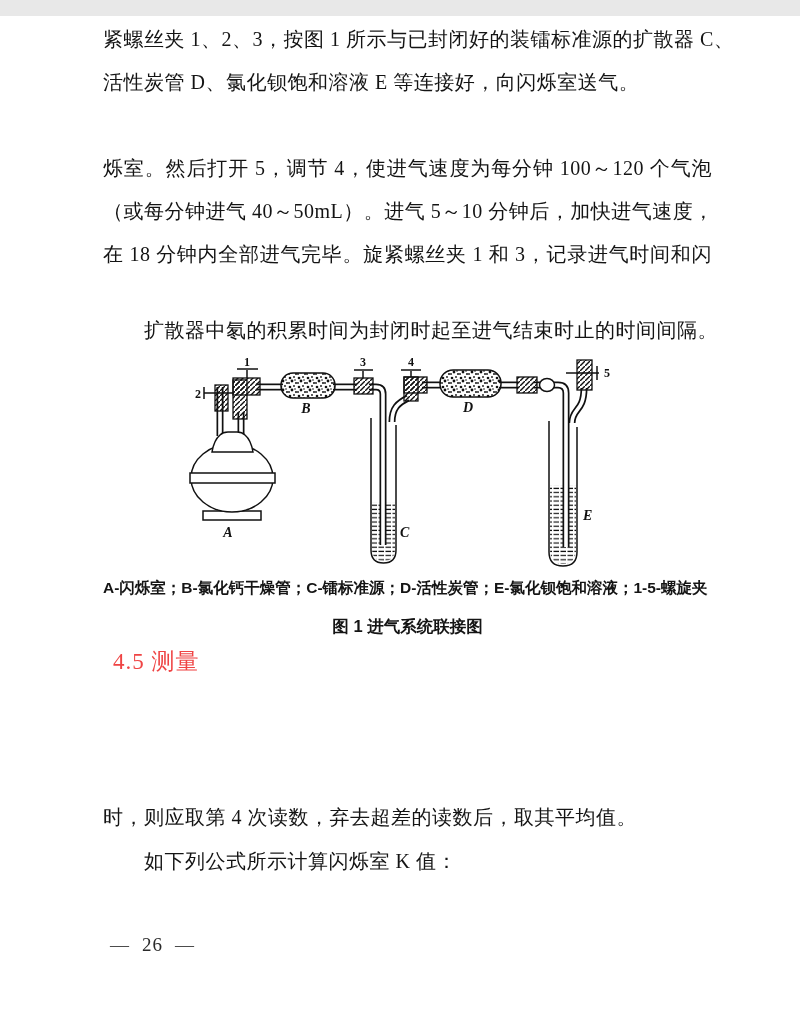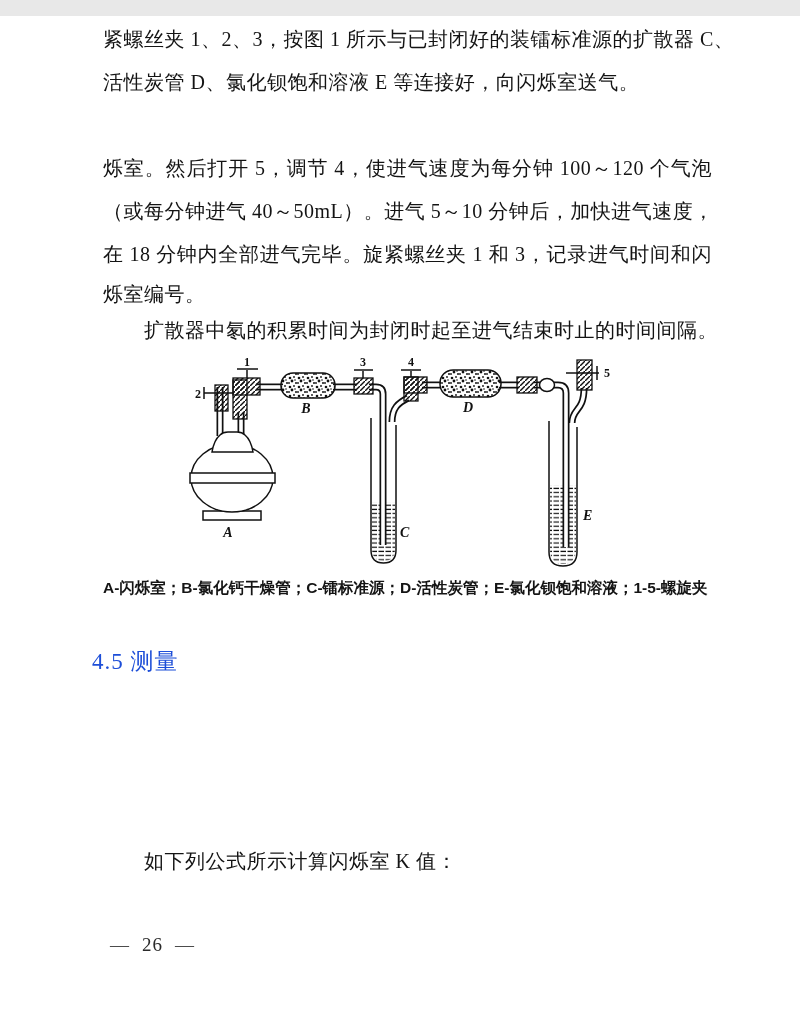--- a/index.html
+++ b/index.html
@@ -19,22 +19,22 @@
     position:absolute;left:103px;top:562px;width:609px;
     font-family:"Liberation Sans","DejaVu Sans",sans-serif;
     font-weight:700;font-size:15.5px;white-space:nowrap;color:#141414;
   }
   .figtitle{
     position:absolute;left:103px;top:600px;width:609px;text-align:center;
     font-family:"Liberation Sans","DejaVu Sans",sans-serif;
     font-weight:700;font-size:16.5px;color:#141414;
   }
   .heading{
-    position:absolute;left:92px;top:630px;
-    font-size:23px;color:#1d4ed8;letter-spacing:1px;
+    position:absolute;left:113px;top:630px;
+    font-size:23px;color:#ef4444;letter-spacing:1px;
   }
   .formula{font-family:"Liberation Serif",serif;white-space:nowrap;}
   .f-base{font-size:23px;margin-left:10px;}
   .f-op{font-size:21px;margin:0 1px;}
   .f-rad{font-size:36px;font-weight:400;vertical-align:-7px;}
   .f-arg{
     display:inline-block;border-top:2px solid #111;font-size:21px;
     padding:1px 12px 2px 3px;margin-left:-6px;transform:translateY(-9px);
   }
   .pageno{
@@ -54,21 +54,20 @@
 </head>
 <body>
 
 <div class="page">
 
   <div class="ln just" style="top:8px">紧螺丝夹 1、2、3，按图 1 所示与已封闭好的装镭标准源的扩散器 C、</div>
   <div class="ln" style="top:51px">活性炭管 D、氯化钡饱和溶液 E 等连接好，向闪烁室送气。</div>
   <div class="ln just" style="top:137px">烁室。然后打开 5，调节 4，使进气速度为每分钟 100～120 个气泡</div>
   <div class="ln just" style="top:180px">（或每分钟进气 40～50mL）。进气 5～10 分钟后，加快进气速度，</div>
   <div class="ln just" style="top:223px">在 18 分钟内全部进气完毕。旋紧螺丝夹 1 和 3，记录进气时间和闪</div>
-  <div class="ln" style="top:263px">烁室编号。</div>
   <div class="ln just ind" style="top:299px">扩散器中氡的积累时间为封闭时起至进气结束时止的时间间隔。</div>
 
   <svg class="diagram" viewBox="180 333 442 228" xmlns="http://www.w3.org/2000/svg">
     <defs>
       <pattern id="hatch" patternUnits="userSpaceOnUse" width="5" height="5">
         <path d="M-1,6 L6,-1" stroke="#111" stroke-width="1.4"></path>
       </pattern>
       <pattern id="dots" patternUnits="userSpaceOnUse" width="9" height="9">
         <circle cx="2" cy="2" r="1.3" fill="#111"></circle>
           <circle cx="6" cy="1" r="0.9" fill="#111"></circle>
@@ -170,22 +169,24 @@
     <text class="lab" x="468" y="396" text-anchor="middle">D</text>
     <text class="lab" x="583" y="504">E</text>
     <text class="num" x="247" y="350" text-anchor="middle">1</text>
     <text class="num" x="201" y="382" text-anchor="end">2</text>
     <text class="num" x="363" y="350" text-anchor="middle">3</text>
     <text class="num" x="411" y="350" text-anchor="middle">4</text>
     <text class="num" x="604" y="361">5</text>
   </svg>
 
   <div class="caption">A-闪烁室；B-氯化钙干燥管；C-镭标准源；D-活性炭管；E-氯化钡饱和溶液；1-5-螺旋夹</div>
+  <div class="figtitle">图 1  进气系统联接图</div>
 
   <div class="heading">4.5  测量</div>
 
+  <div class="ln" style="top:786px">时，则应取第 4 次读数，弃去超差的读数后，取其平均值。</div>
   <div class="ln ind" style="top:830px">如下列公式所示计算闪烁室 K 值：</div>
 
   <div class="pageno">
     <span class="dash">—</span><span>26</span><span class="dash">—</span>
   </div>
 
 </div>
 
 </body></html>

